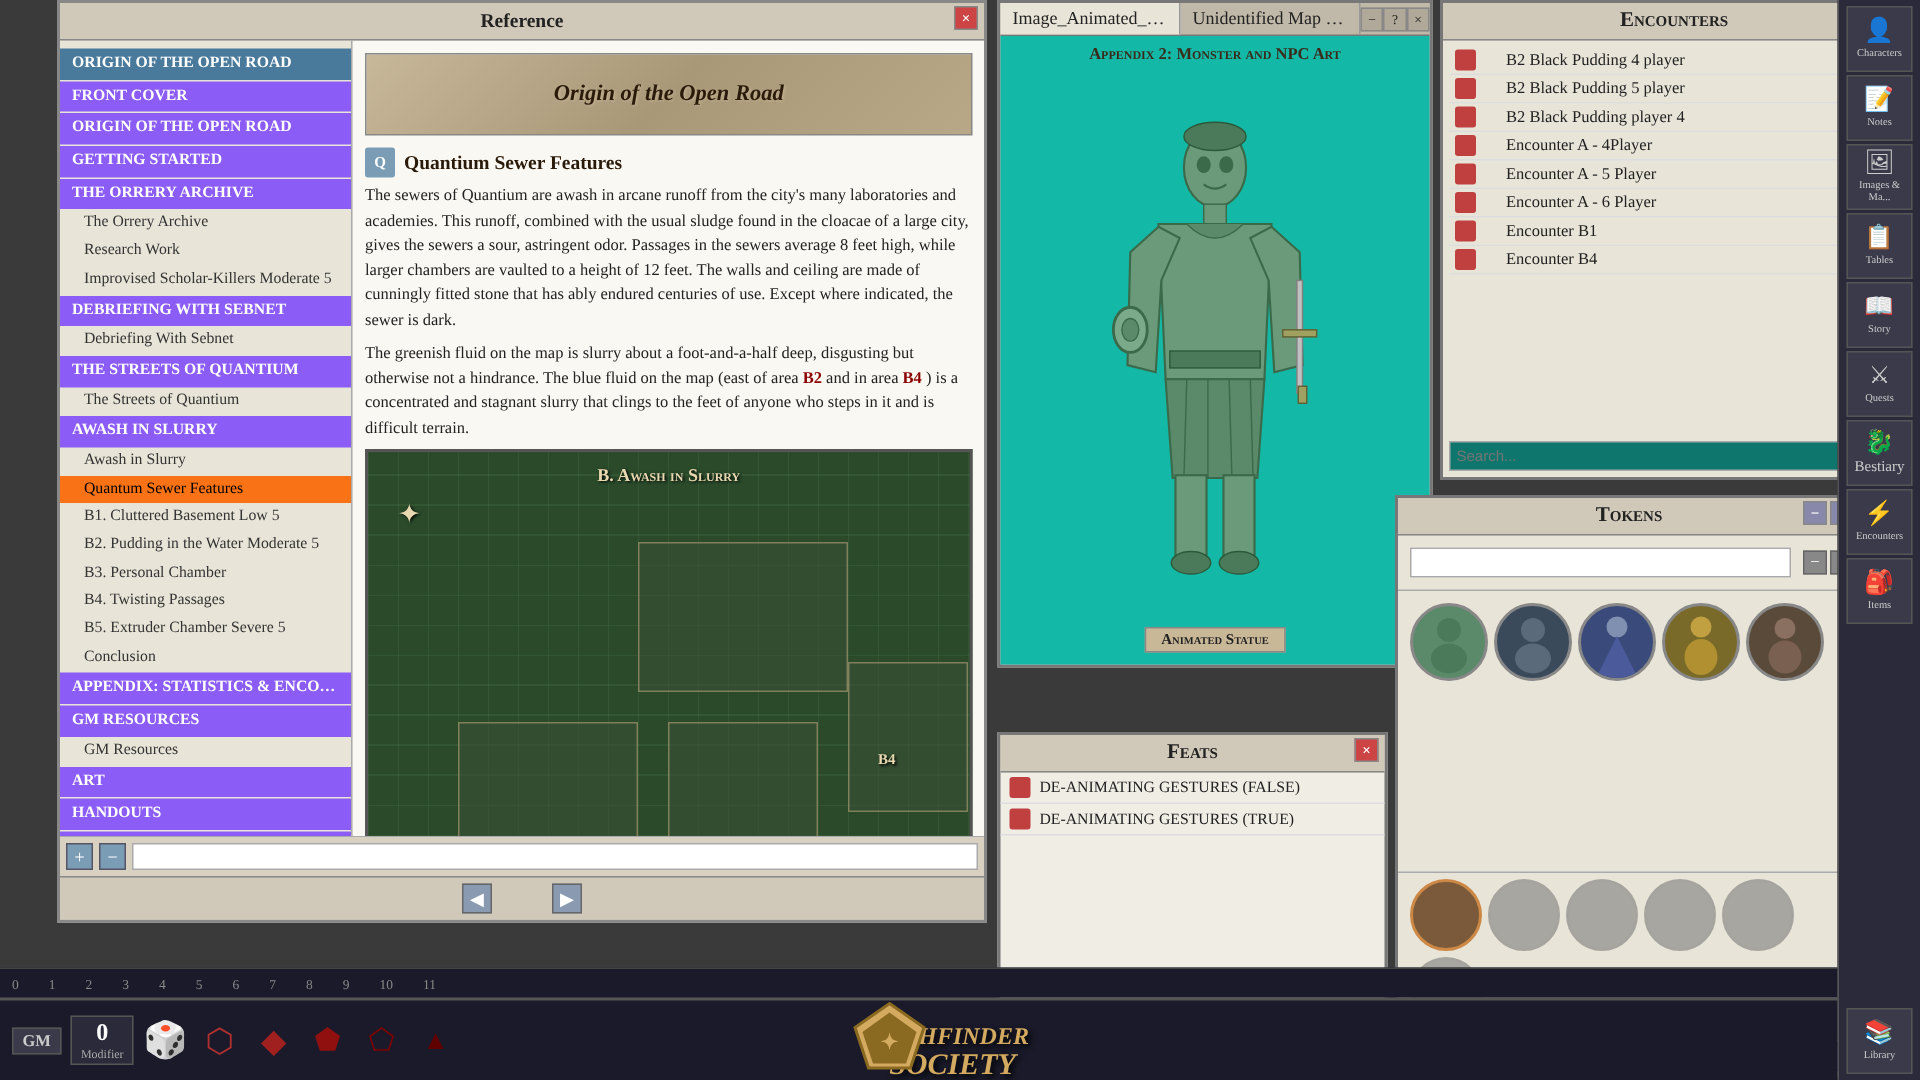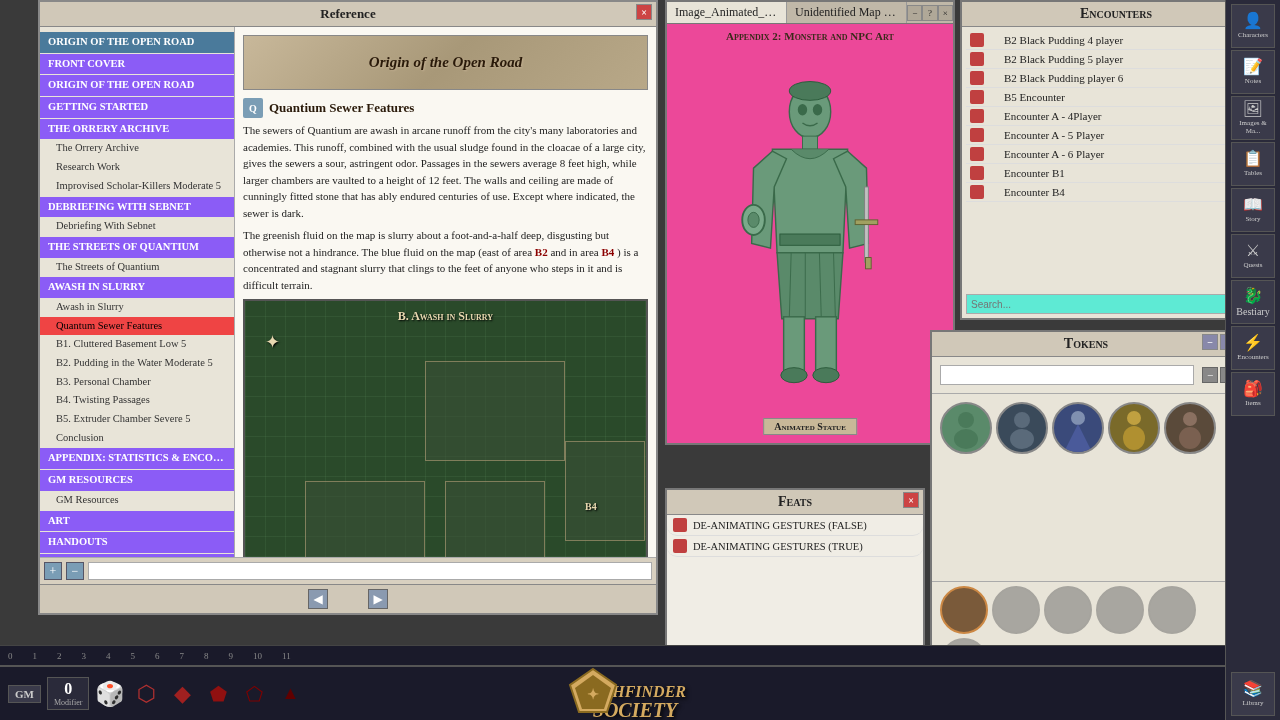--- a/index.html
+++ b/index.html
@@ -90,21 +90,21 @@
     }
     .toc-item.chapter.active {
       background: #4a7a9b;
     }
     .toc-item.sub {
       padding-left: 16px;
       color: #333;
       font-size: 10.5px;
     }
     .toc-item.sub.active {
-      background: #ef4444;
+      background: #f97316;
       color: #000;
     }
 
     
     .content-area {
       flex: 1;
       overflow-y: auto;
       padding: 8px;
       background: #faf8f2;
     }
@@ -275,21 +275,21 @@
       display: flex; align-items: center; justify-content: center;
       cursor: pointer;
       font-size: 9px;
     }
     .image-content {
       flex: 1;
       overflow: hidden;
       display: flex;
       align-items: center;
       justify-content: center;
-      background: #ec4899;
+      background: #14b8a6;
       position: relative;
     }
     .monster-figure {
       height: 340px;
       display: flex;
       align-items: center;
       justify-content: center;
     }
     .monster-svg {
       height: 320px;
@@ -382,21 +382,21 @@
       background: #c04040;
       border-radius: 2px;
       flex-shrink: 0;
     }
     .enc-search {
       width: 100%;
       height: 20px;
       border: 1px solid #aaa;
       font-size: 10px;
       padding: 0 4px;
-      background: #5eead4;
+      background: #0f766e;
       margin: 4px;
       width: calc(100% - 8px);
     }
 
     
     .right-sidebar {
       position: absolute;
       top: 0; right: 0;
       width: 55px;
       background: #2a2a3a;
@@ -528,21 +528,20 @@
       flex-direction: column;
     }
     .feat-item {
       display: flex;
       align-items: center;
       gap: 6px;
       padding: 3px 6px;
       font-size: 10.5px;
       cursor: pointer;
       border-bottom: 1px solid #ddd;
-      border-radius: 10px;
     }
     .feat-icon {
       width: 14px; height: 14px;
       background: #c04040;
       border-radius: 2px;
       flex-shrink: 0;
     }
 
     
     .bottom-bar {
@@ -803,25 +802,21 @@
     <div class="encounter-item">
       <div class="enc-icon"></div>
       <span>B2 Black Pudding 4 player</span>
     </div>
     <div class="encounter-item">
       <div class="enc-icon"></div>
       <span>B2 Black Pudding 5 player</span>
     </div>
     <div class="encounter-item">
       <div class="enc-icon"></div>
-      <span>B2 Black Pudding player 6</span>
-    </div>
-    <div class="encounter-item">
-      <div class="enc-icon"></div>
-      <span>B5 Encounter</span>
+      <span>B2 Black Pudding player 4</span>
     </div>
     <div class="encounter-item">
       <div class="enc-icon"></div>
       <span>Encounter A - 4Player</span>
     </div>
     <div class="encounter-item">
       <div class="enc-icon"></div>
       <span>Encounter A - 5 Player</span>
     </div>
     <div class="encounter-item">

